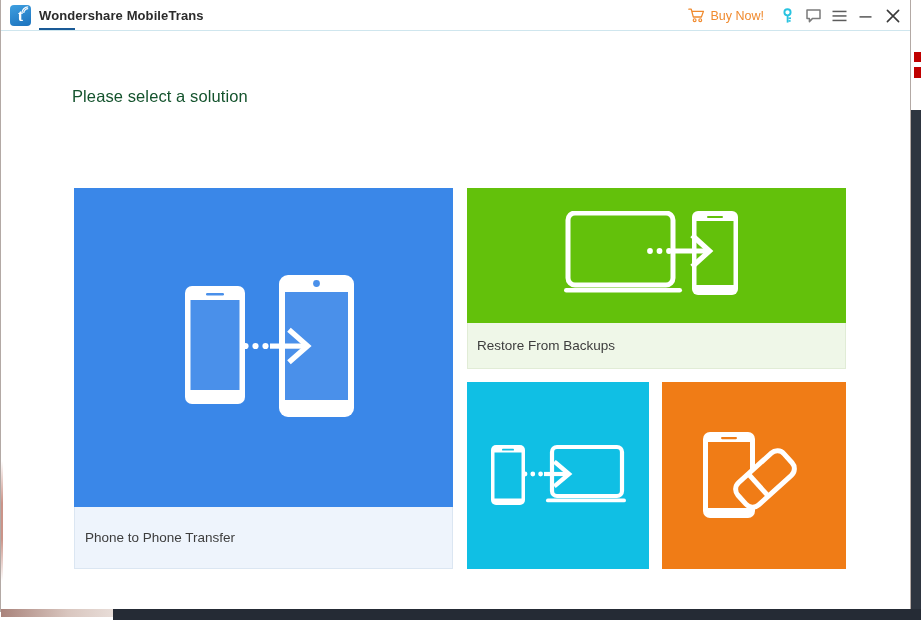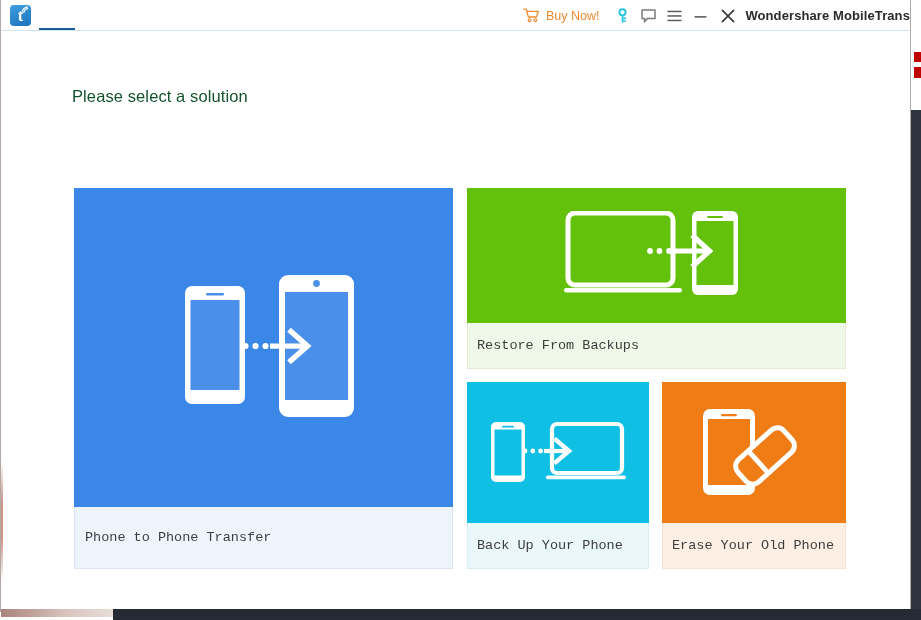--- a/index.html
+++ b/index.html
@@ -132,21 +132,20 @@
   }
 
   
   .card {
     position: absolute;
     background: #701a75;
     cursor: pointer;
     display: flex;
     flex-direction: column;
     overflow: hidden;
-    font-family: Liberation Mono, monospace;
   }
   .card .art {
     flex: 1;
     position: relative;
     display: flex;
     align-items: center;
     justify-content: center;
   }
   .card .label {
     font-size: 13.5px;
@@ -264,20 +263,22 @@
   <div id="titlebar">
 
     <div class="app-logo">
       <div class="letter-t">t</div>
       <svg class="wifi-arc" viewBox="0 0 10 9">
         <path d="M1 8 A7 7 0 0 1 8 1" fill="none" stroke="#ffffff" stroke-width="1.4" opacity=".95"></path>
         <path d="M3 8 A5 5 0 0 1 8 3" fill="none" stroke="#ffffff" stroke-width="1.4" opacity=".95"></path>
       </svg>
     </div>
 
+    <div id="app-title">Wondershare MobileTrans</div>
+
     <div id="titlebar-right">
 
       <button id="buy-now-button">
         <svg class="cart-icon" viewBox="0 0 18 16">
           <path d="M0.8 1.3 H3.4 L5.6 9.6 H14.2 L16.4 3.6 H4.6" fill="none" stroke="#f08a2e" stroke-width="1.35" stroke-linecap="round" stroke-linejoin="round"></path>
           <circle cx="7" cy="13" r="1.5" fill="none" stroke="#f08a2e" stroke-width="1.25"></circle>
           <circle cx="13" cy="13" r="1.5" fill="none" stroke="#f08a2e" stroke-width="1.25"></circle>
         </svg>
         <span id="buy-now-label">Buy Now!</span>
       </button>
@@ -311,22 +312,20 @@
         </svg>
       </button>
 
       <button class="tb-icon-btn" id="close-button">
         <svg width="14" height="14" viewBox="0 0 14 14">
           <path d="M1.4 1.4 L12.6 12.6 M12.6 1.4 L1.4 12.6" stroke="#3a3a3a" stroke-width="1.6" stroke-linecap="round"></path>
         </svg>
       </button>
 
     </div>
-
-    <div id="app-title">Wondershare MobileTrans</div>
 
     <div id="titlebar-tab-marker"></div>
     <div id="titlebar-underline"></div>
   </div>
 
   <div id="content">
 
     <div id="page-title">Please select a solution</div>
 
     <div class="card" id="card-phone-to-phone">
@@ -385,38 +384,36 @@
           <rect x="62" y="4" width="70" height="49" rx="5" ry="5" fill="none" stroke="#ffffff" stroke-width="4.2"></rect>
           <rect x="56" y="55.5" width="80" height="3.8" rx="1.9" fill="#ffffff"></rect>
 
           <circle cx="35" cy="31" r="2.4" fill="#ffffff"></circle>
           <circle cx="42.8" cy="31" r="2.4" fill="#ffffff"></circle>
           <circle cx="50.6" cy="31" r="2.4" fill="#ffffff"></circle>
           <rect x="54" y="28.9" width="25" height="4.2" fill="#ffffff"></rect>
           <path d="M66 20 L79 31 L66 42" fill="none" stroke="#ffffff" stroke-width="4.4" stroke-linecap="square" stroke-linejoin="miter"></path>
         </svg>
       </div>
-      <div class="label">Back Up Your Phone</div>
     </div>
 
     <div class="card" id="card-erase-phone">
       <div class="art">
         <svg width="106" height="92" viewBox="0 0 106 92">
 
           <rect x="2" y="2" width="52" height="86" rx="7" ry="7" fill="#ffffff"></rect>
           <rect x="7" y="12" width="42" height="66" fill="#f07c16"></rect>
           <rect x="20" y="7" width="16" height="2.2" rx="1.1" fill="#f07c16"></rect>
 
           <g transform="rotate(-42 64 49)">
             <rect x="33" y="34" width="62" height="30" rx="9" ry="9" fill="#f07c16" stroke="#ffffff" stroke-width="5"></rect>
             <line x1="55" y1="34" x2="55" y2="64" stroke="#ffffff" stroke-width="5"></line>
           </g>
         </svg>
       </div>
-      <div class="label">Erase Your Old Phone</div>
     </div>
 
     <div id="left-edge-tint"></div>
   </div>
 
 </div>
 
 <div id="right-gutter"></div>
 <div id="right-dark-gutter"></div>
 <div id="right-red-marker">

